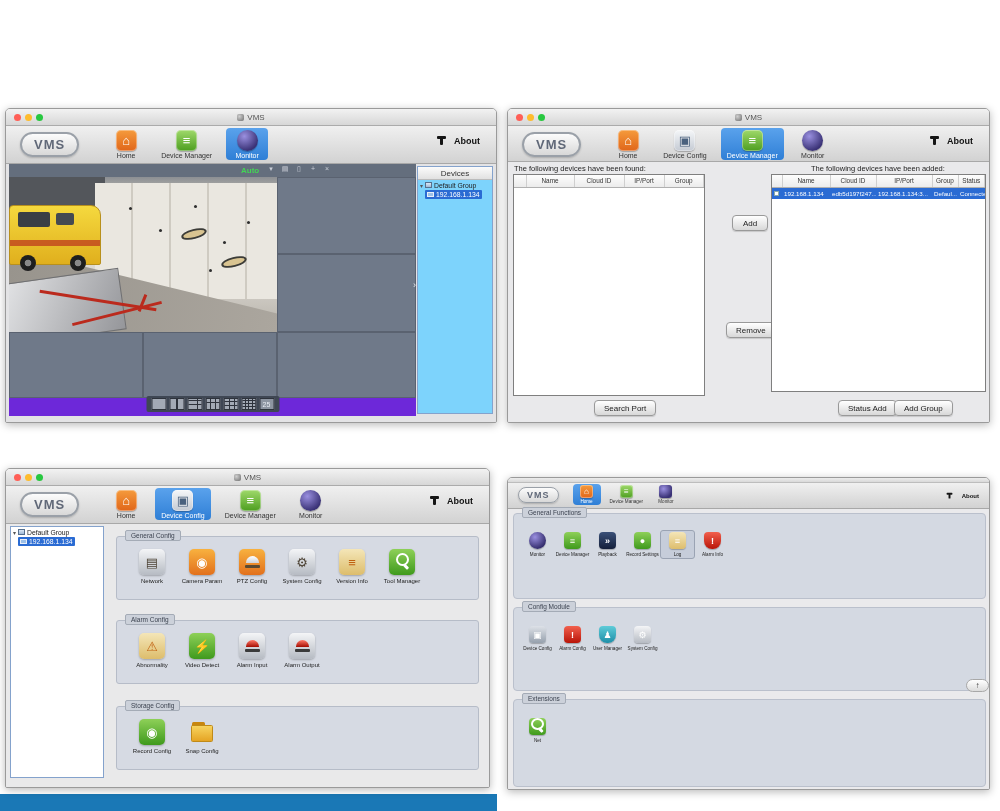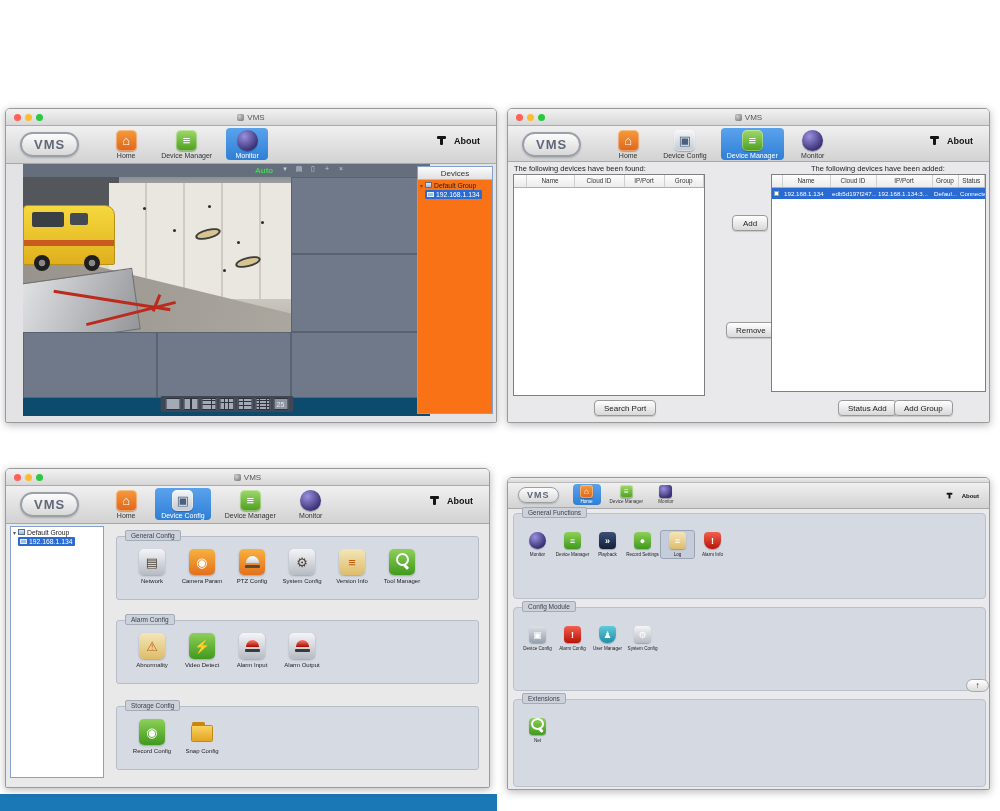--- a/index.html
+++ b/index.html
@@ -53,21 +53,21 @@
   .gy-house::after{content:"⌂"} .gy-lines::after{content:"≡"} .gy-pic::after{content:"▣"}
   .gy-port::after{content:"▤"; } .gy-ball::after{content:"◉"} .gy-gear::after{content:"⚙"}
   .gy-warn::after{content:"⚠"} .gy-bolt::after{content:"⚡"} .gy-play2::after{content:"»"; font-weight:bold}
   .gy-dot::after{content:"●"} .gy-excl::after{content:"!"; font-weight:bold} .gy-pawn::after{content:"♟"}
   .gy-caret::after{content:"▾"} .gy-plus::after{content:"+"} .gy-x::after{content:"×"}
   .gy-film::after{content:"▤"} .gy-trash::after{content:"▯"} .gy-up::after{content:"↑"}
   .gy-chev::after{content:"›"} .gy-eq::after{content:"≡"}
 
   
   .cnt1 { position:relative; height:260px; background:#e3e3e5; }
-  .video { position:absolute; left:17px; top:0; width:407px; height:252px; background:#0c4a6e; overflow:hidden; }
+  .video { position:absolute; left:3px; top:0; width:407px; height:252px; background:#6d28d9; overflow:hidden; }
   .vtop { position:absolute; left:0; top:0; width:100%; height:13px; background:#646e7d; }
   .vauto { position:absolute; left:232px; top:2px; font-size:8px; font-weight:bold; color:#44d455; }
   .vicons { position:absolute; left:258px; top:1px; display:flex; gap:6px; font-size:7px; color:#c9ced7; }
   .vic { width:8px; text-align:center; }
   .cell { position:absolute; border:1px solid #5a6270; background:#6f7989; }
   .cam { position:absolute; left:0; top:13px; width:268px; height:155px; overflow:hidden;
          background:linear-gradient(#8c8f93 0%, #bab7b1 10%, #e3e0d9 34%, #dcd8d1 62%, #b5b1a9 100%); }
   .darkwall { position:absolute; left:0; top:0; width:96px; height:40px; background:#53565b; }
   .door { position:absolute; left:86px; top:6px; right:0; height:116px;
           background:repeating-linear-gradient(90deg, #eae7e0 0 36px, #cfcbc2 36px 38px); }
@@ -95,21 +95,21 @@
   .gb.l6 { background-image:linear-gradient(90deg,transparent 62%,#2e333c 62% 70%,transparent 70%),
            repeating-linear-gradient(0deg,transparent 0 3.5px,#2e333c 3.5px 4.5px); }
   .gb.l8 { background-image:linear-gradient(0deg,transparent 58%,#2e333c 58% 66%,transparent 66%),
            repeating-linear-gradient(90deg,transparent 0 3.5px,#2e333c 3.5px 4.5px); }
   .gb.l9 { background-image:repeating-linear-gradient(90deg,transparent 0 4px,#2e333c 4px 5px),
            repeating-linear-gradient(0deg,transparent 0 3.2px,#2e333c 3.2px 4.2px); }
   .gb.l16{ background-image:repeating-linear-gradient(90deg,transparent 0 2.6px,#2e333c 2.6px 3.4px),
            repeating-linear-gradient(0deg,transparent 0 2.2px,#2e333c 2.2px 3px); }
   .gb.t25{ display:flex; align-items:center; justify-content:center; font-size:7px; color:#e8ecf2; background:#8d95a1; }
   .vchev { position:absolute; right:0px; top:116px; color:#e6e9ee; font-size:9px; }
-  .sbar { position:absolute; right:3px; top:2px; width:76px; height:248px; background:#f97316;
+  .sbar { position:absolute; right:3px; top:2px; width:76px; height:248px; background:#7dd3fc;
           border:1px solid #84a2cc; }
   .shead { height:13px; background:linear-gradient(#fbfbfb,#e1e1e1); border-bottom:1px solid #bbb;
            display:flex; align-items:center; justify-content:center; font-size:8px; color:#333; }
   .trow { display:flex; align-items:center; gap:2px; padding:1.5px 2px; font-size:6.8px; color:#222; white-space:nowrap; }
   .trow .car { font-size:6px; color:#555; }
   .grpic { width:7px; height:6px; border:1px solid #56708e; background:linear-gradient(#dce8f5,#9fb9d6); }
   .devic { width:7px; height:5px; border:1px solid #e8eef8; background:#9cc0e8; }
   .trow.sel { margin-left:7px; background:#2a6bd3; color:#fff; border-radius:1px; padding:1px 3px 1px 2px; width:fit-content; }
 
   

